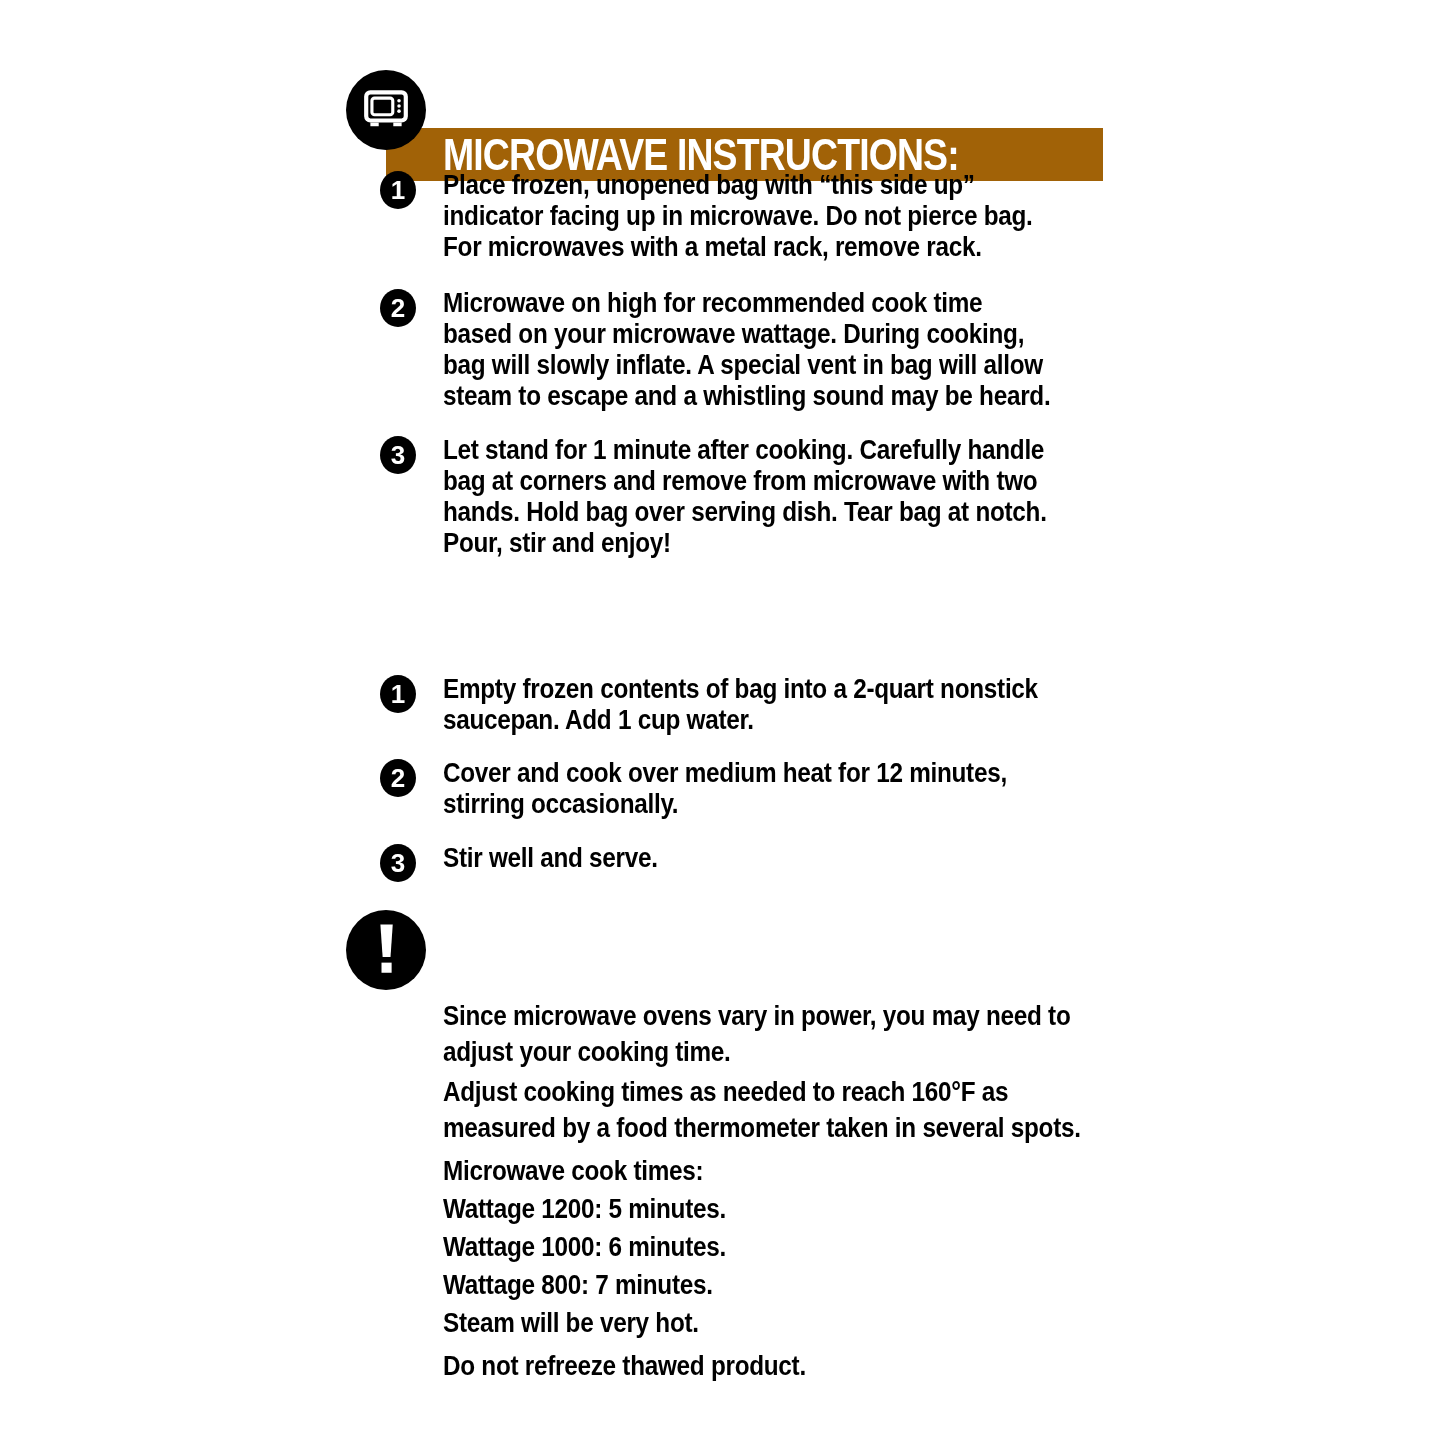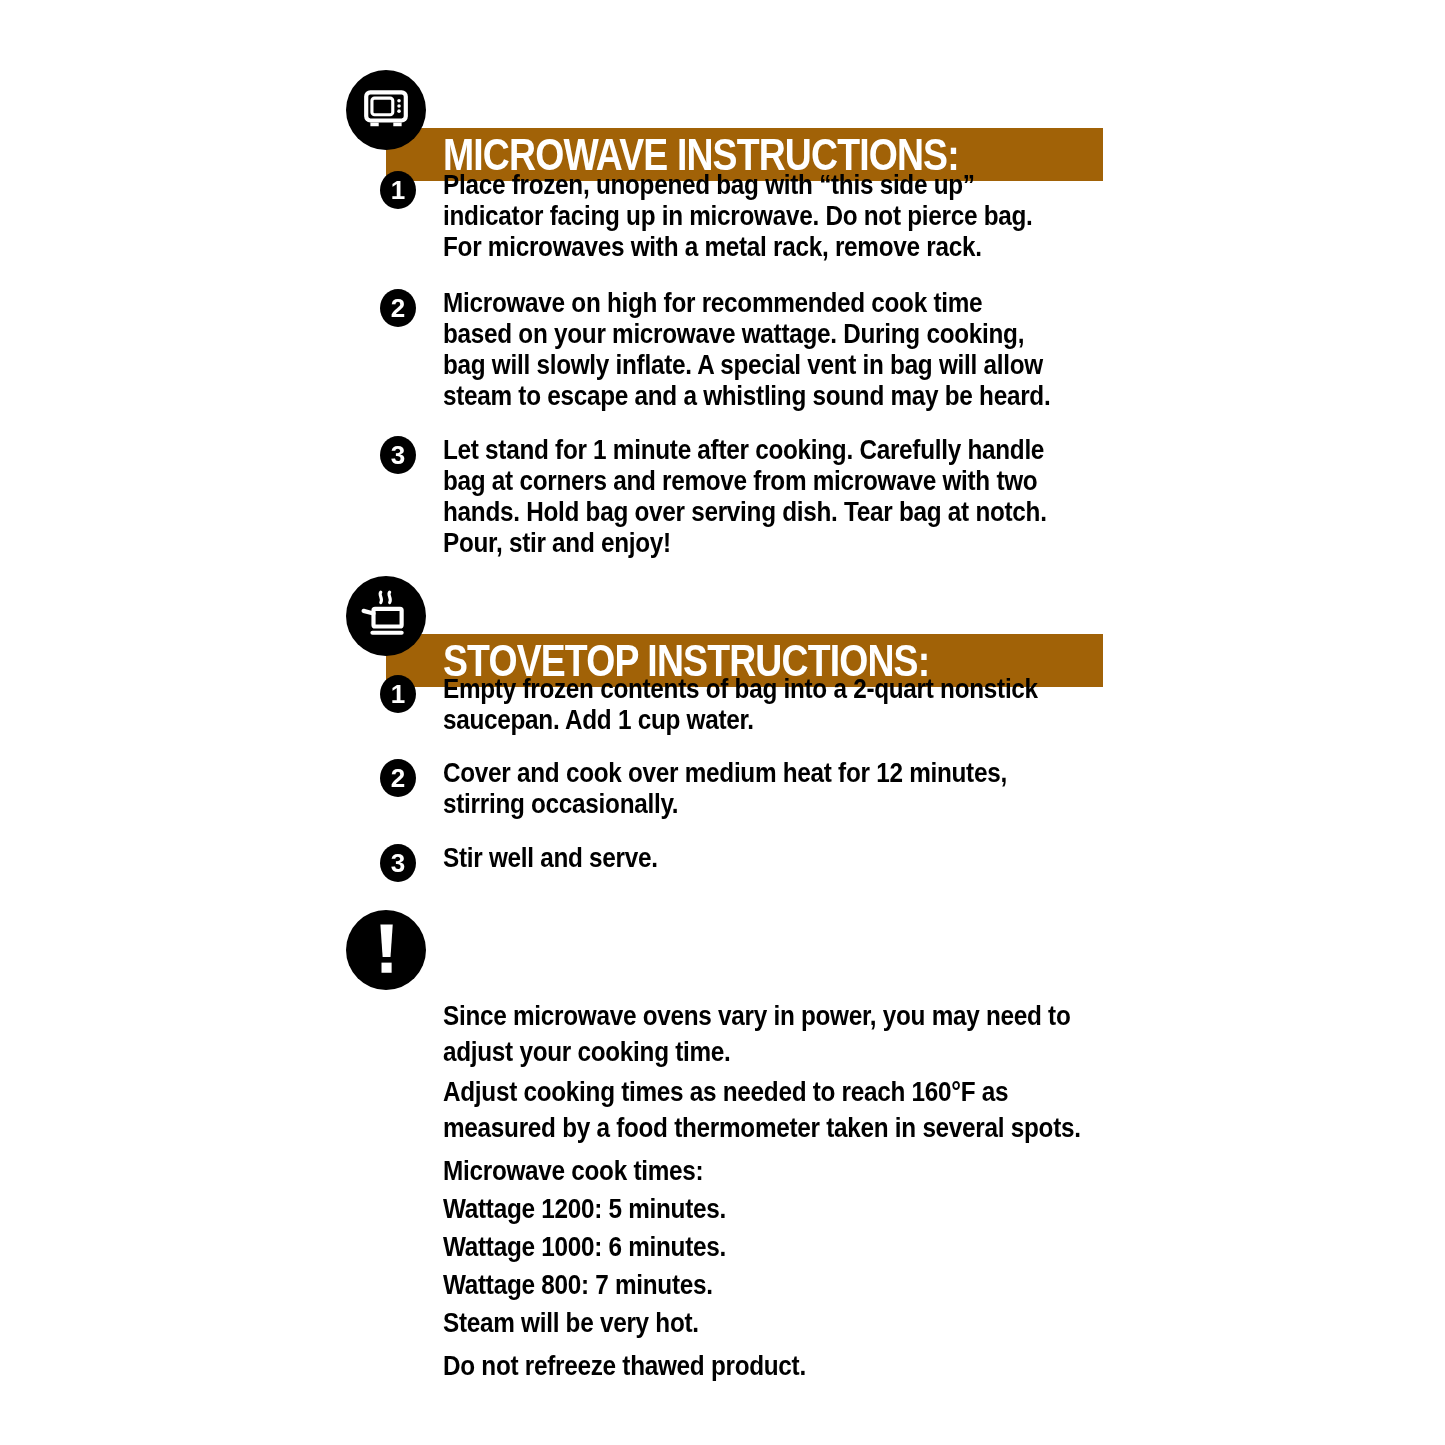--- a/index.html
+++ b/index.html
@@ -118,36 +118,20 @@
 steam to escape and a whistling sound may be heard.</div>
   </div>
   <div class="step" style="top:435px;">
     <div class="num-badge">3</div>
     <div class="step-text">Let stand for 1 minute after cooking. Carefully handle
 bag at corners and remove from microwave with two
 hands. Hold bag over serving dish. Tear bag at notch.
 Pour, stir and enjoy!</div>
   </div>
 
-  <div class="header" style="top:576px;">
-    <div class="bar">
-      <span class="bar-title">STOVETOP INSTRUCTIONS:</span>
-    </div>
-    <div class="icon-circle">
-      <span>
-        <svg width="50" height="50" viewBox="0 0 48 48">
-          <path d="M19 3 c-2.5 3 2.5 5.5 0 10" fill="none" stroke="#ffffff" stroke-width="3" stroke-linecap="round"></path>
-          <path d="M27.5 3 c-2.5 3 2.5 5.5 0 10" fill="none" stroke="#ffffff" stroke-width="3" stroke-linecap="round"></path>
-          <rect x="12" y="19" width="27" height="17" rx="1.5" fill="none" stroke="#ffffff" stroke-width="4"></rect>
-          <line x1="2.5" y1="21" x2="12" y2="23.5" stroke="#ffffff" stroke-width="4" stroke-linecap="round"></line>
-          <rect x="9" y="40" width="32" height="4" rx="2" fill="#ffffff"></rect>
-        </svg>
-      </span>
-    </div>
-  </div>
 
   <div class="step" style="top:674px;">
     <div class="num-badge">1</div>
     <div class="step-text">Empty frozen contents of bag into a 2-quart nonstick
 saucepan. Add 1 cup water.</div>
   </div>
   <div class="step" style="top:758px;">
     <div class="num-badge">2</div>
     <div class="step-text">Cover and cook over medium heat for 12 minutes,
 stirring occasionally.</div>

